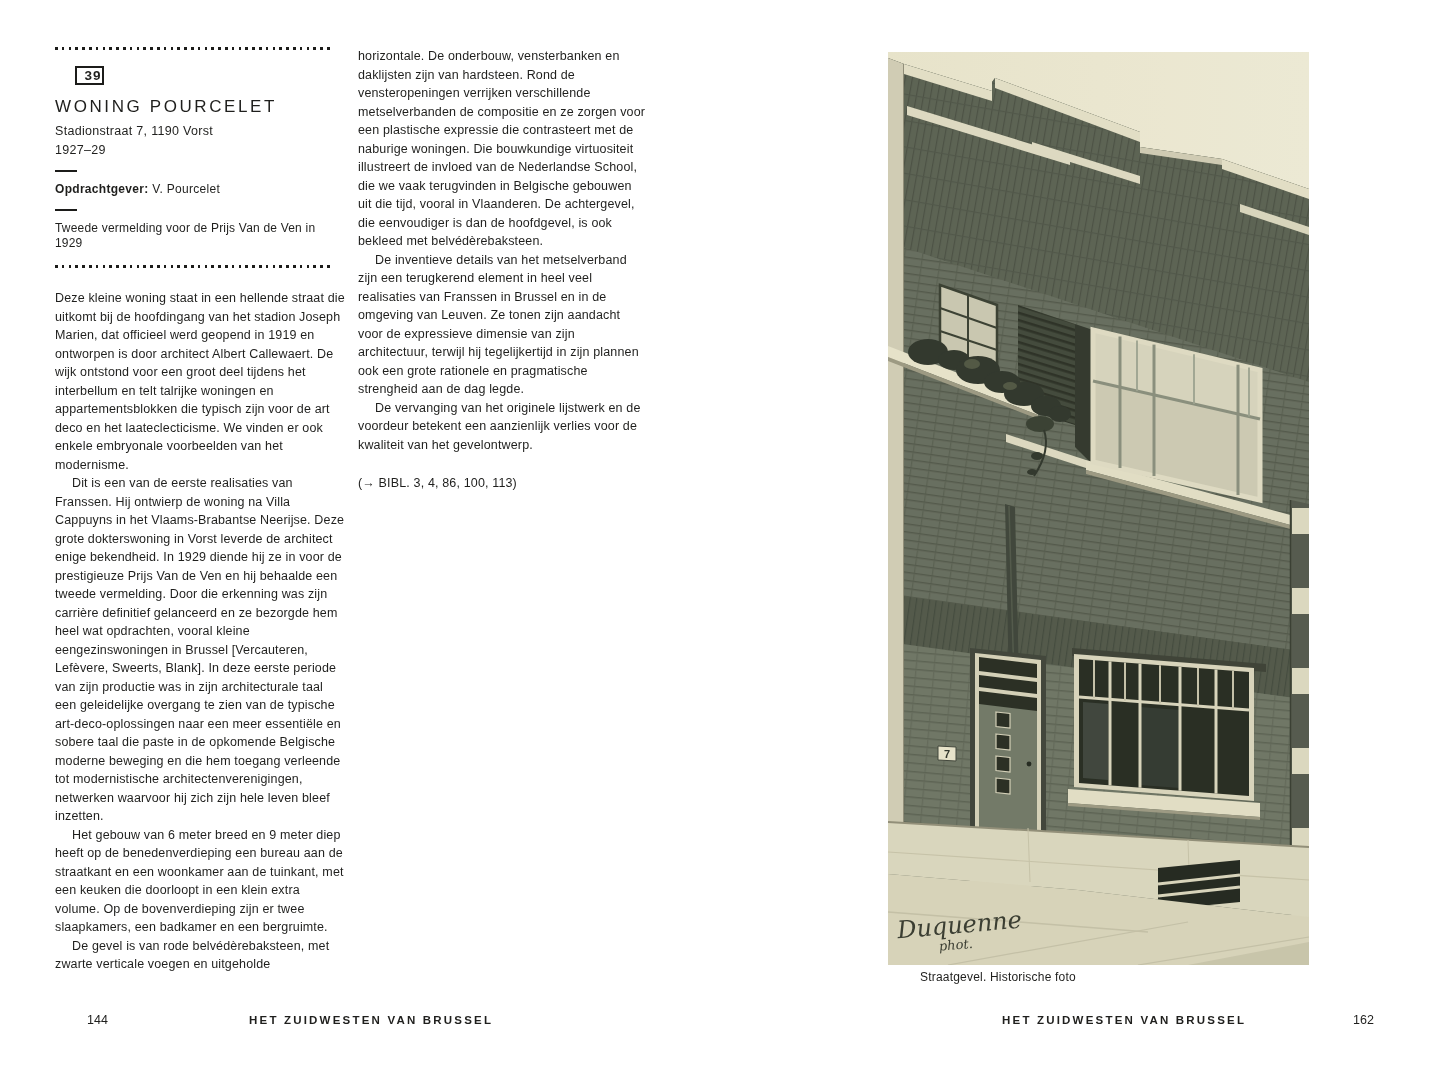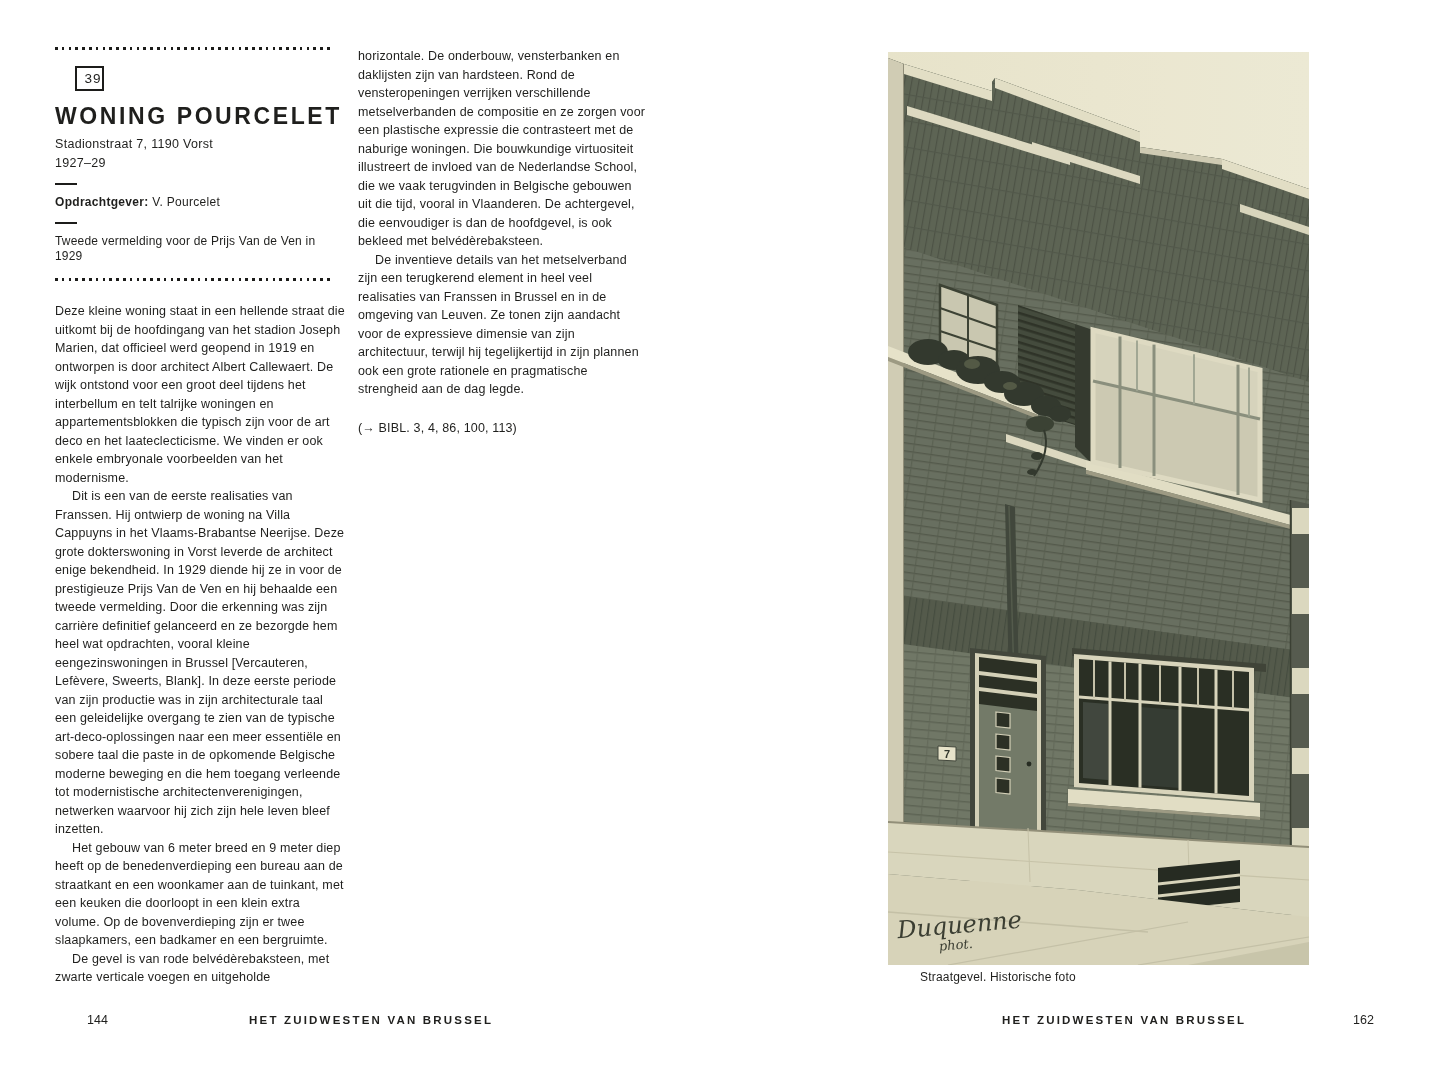--- a/index.html
+++ b/index.html
@@ -17,28 +17,28 @@
   .col2 { left:358px; top:47px; width:290px; }
 
   .dotted-rule {
     height:3px; width:276px;
     background-image:repeating-linear-gradient(to right,#1c1c1a 0,#1c1c1a 2.6px,transparent 2.6px,transparent 6.8px);
   }
   .dotted-rule.bottom { margin-top:14px; }
 
   .num-box {
     margin:16px 0 0 20px;
-    width:29px; height:25px;
+    width:29px; height:19px;
     border:2px solid #1c1c1a;
     display:flex; align-items:center; justify-content:center;
-    font-weight:400; font-size:13.5px; letter-spacing:1px;padding-left:7px;
+    font-weight:700; font-size:13.5px; letter-spacing:1px;padding-left:7px;
   }
   h1.project-title {
     margin-top:12px;
-    font-size:23px; font-weight:700; letter-spacing:2.6px;
+    font-size:17px; font-weight:400; letter-spacing:2.6px;
   }
   .addr { margin-top:6px; font-size:12.5px; letter-spacing:0.3px; line-height:16px; }
   .years { margin-top:3px; font-size:12.5px; letter-spacing:0.3px; line-height:16px; }
   .mini-rule { margin:12px 0 10px 0; width:22px; border-top:2px solid #1c1c1a; }
   .client-line { font-size:12px; letter-spacing:0.3px; line-height:15px; }
   .client-line .b { font-weight:700; }
   .award { font-size:12px; letter-spacing:0.2px; line-height:15px; }
 
   .bodytext { margin-top:21px; }
   .bodytext p, .col2 p {
@@ -83,20 +83,21 @@
       <p>Deze kleine woning staat in een hellende straat die uitkomt bij de hoofdingang van het stadion Joseph Marien, dat officieel werd geopend in 1919 en ontworpen is door architect Albert Callewaert. De wijk ontstond voor een groot deel tijdens het interbellum en telt talrijke woningen en appartementsblokken die typisch zijn voor de art deco en het laateclecticisme. We vinden er ook enkele embryonale voorbeelden van het modernisme.</p>
       <p class="indent">Dit is een van de eerste realisaties van Franssen. Hij ontwierp de woning na Villa Cappuyns in het Vlaams-Brabantse Neerijse. Deze grote dokterswoning in Vorst leverde de architect enige bekendheid. In 1929 diende hij ze in voor de prestigieuze Prijs Van de Ven en hij behaalde een tweede vermelding. Door die erkenning was zijn carrière definitief gelanceerd en ze bezorgde hem heel wat opdrachten, vooral kleine eengezinswoningen in Brussel [Vercauteren, Lefèvere, Sweerts, Blank]. In deze eerste periode van zijn productie was in zijn architecturale taal een geleidelijke overgang te zien van de typische art-deco-oplossingen naar een meer essentiële en sobere taal die paste in de opkomende Belgische moderne beweging en die hem toegang verleende tot modernistische architectenverenigingen, netwerken waarvoor hij zich zijn hele leven bleef inzetten.</p>
       <p class="indent">Het gebouw van 6 meter breed en 9 meter diep heeft op de benedenverdieping een bureau aan de straatkant en een woonkamer aan de tuinkant, met een keuken die doorloopt in een klein extra volume. Op de bovenverdieping zijn er twee slaapkamers, een badkamer en een bergruimte.</p>
       <p class="indent">De gevel is van rode belvédèrebaksteen, met zwarte verticale voegen en uitgeholde</p>
     </div>
   </div>
 
   <div class="col col2">
     <p>horizontale. De onderbouw, vensterbanken en daklijsten zijn van hardsteen. Rond de vensteropeningen verrijken verschillende metselverbanden de compositie en ze zorgen voor een plastische expressie die contrasteert met de naburige woningen. Die bouwkundige virtuositeit illustreert de invloed van de Nederlandse School, die we vaak terugvinden in Belgische gebouwen uit die tijd, vooral in Vlaanderen. De achtergevel, die eenvoudiger is dan de hoofdgevel, is ook bekleed met belvédèrebaksteen.</p>
     <p class="indent">De inventieve details van het metselverband zijn een terugkerend element in heel veel realisaties van Franssen in Brussel en in de omgeving van Leuven. Ze tonen zijn aandacht voor de expressieve dimensie van zijn architectuur, terwijl hij tegelijkertijd in zijn plannen ook een grote rationele en pragmatische strengheid aan de dag legde.</p>
+    <p class="indent">De vervanging van het originele lijstwerk en de voordeur betekent een aanzienlijk verlies voor de kwaliteit van het gevelontwerp.</p>
     <p class="bib">(→ BIBL. 3, 4, 86, 100, 113)</p>
   </div>
 
   <div class="footer-item" id="pg-144">144</div>
   <div class="footer-item runtitle" id="rt-left">HET ZUIDWESTEN VAN BRUSSEL</div>
 </section>
 
 <section>
   <div class="figure">
     <svg viewBox="0 0 421 913" width="421" height="913">

